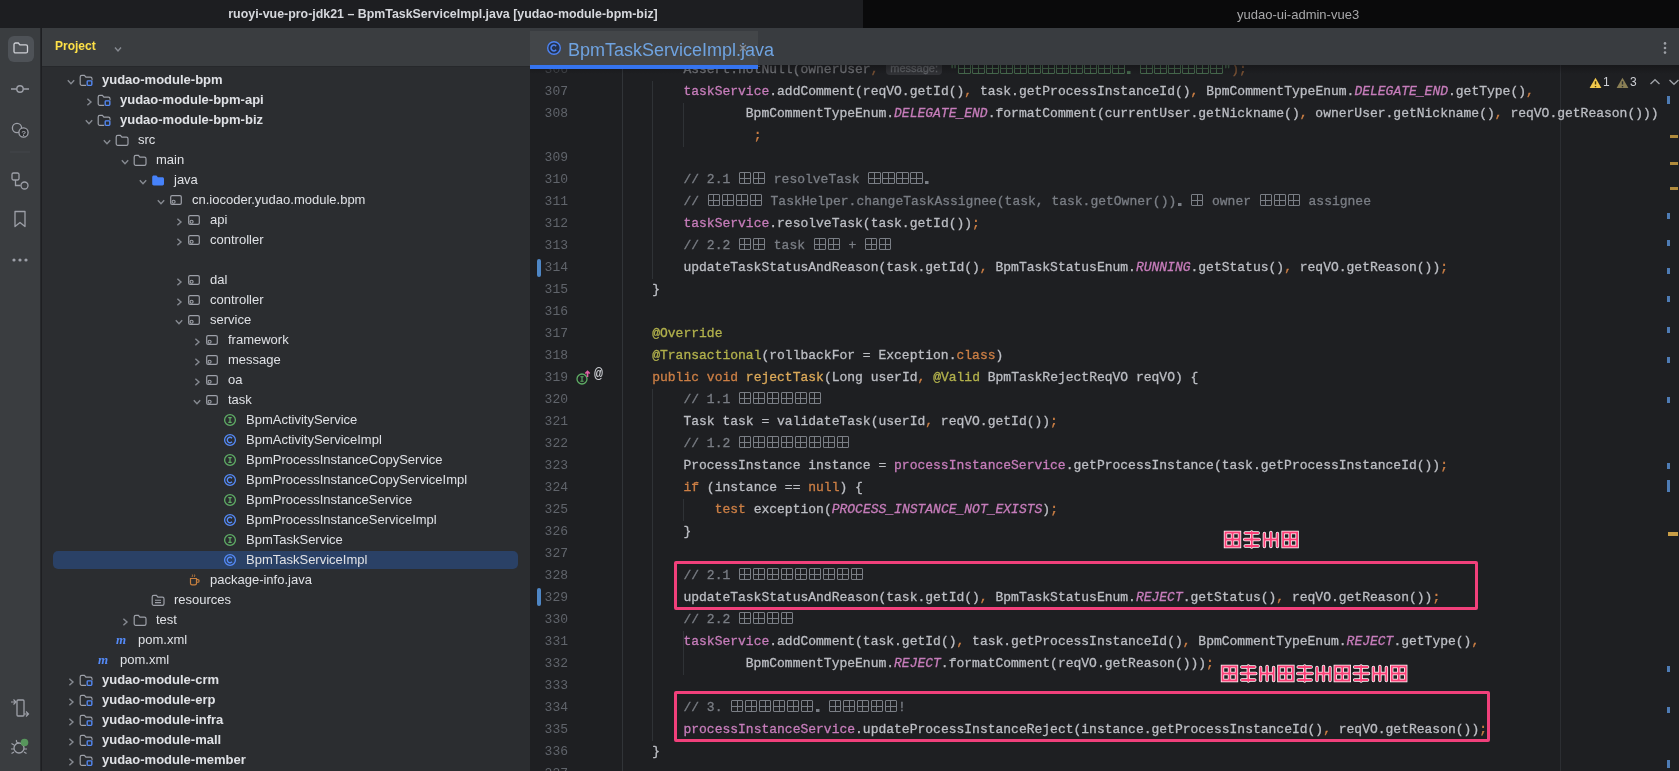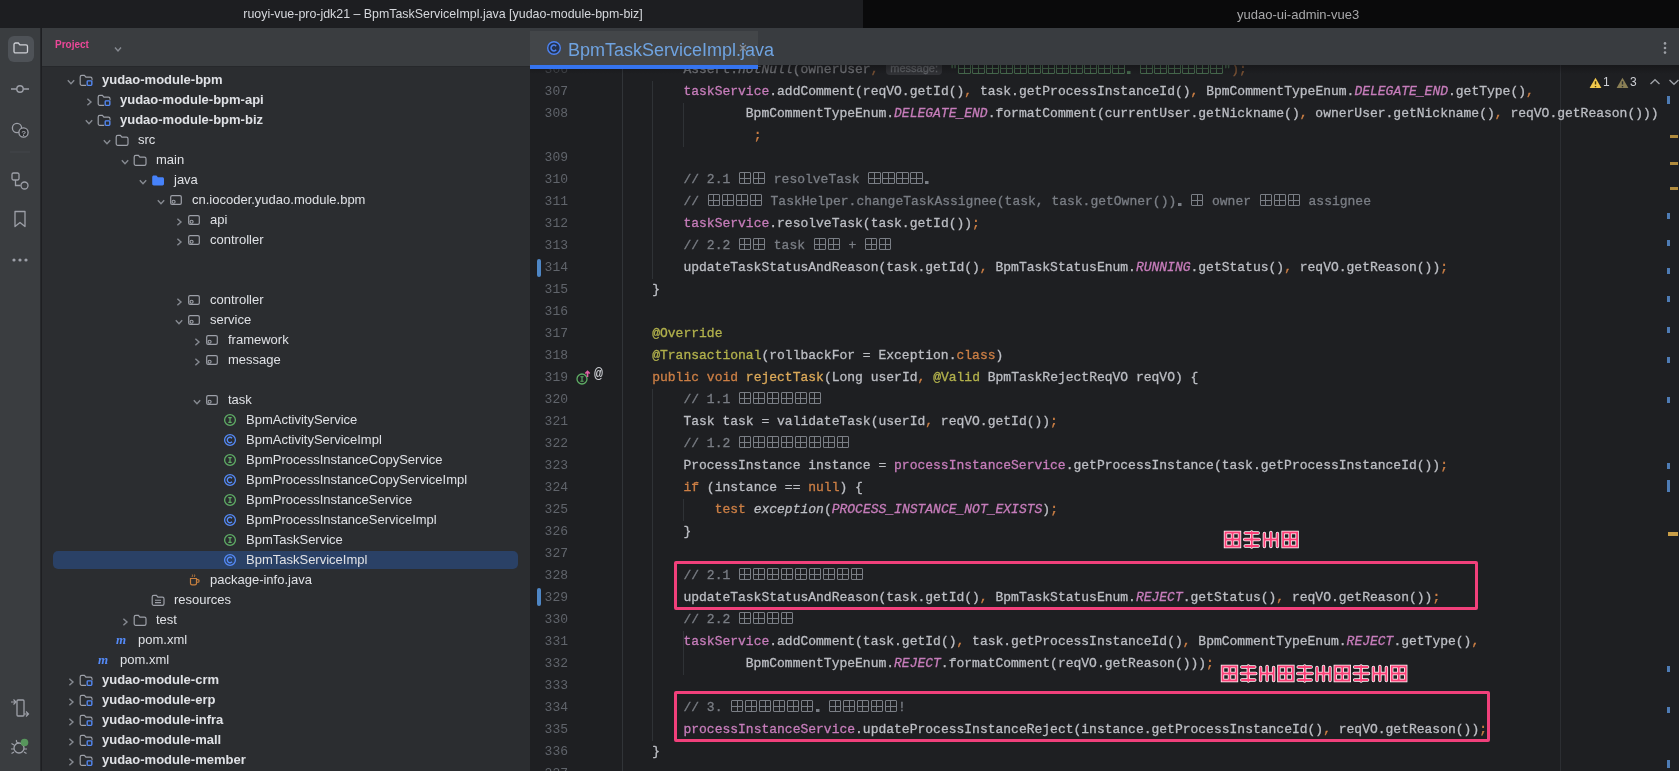--- a/index.html
+++ b/index.html
@@ -1,31 +1,31 @@
 <!DOCTYPE html>
 <html><head><meta charset="utf-8"><style>
 *{margin:0;padding:0;box-sizing:border-box}
 html,body{width:1679px;height:771px;background:#1E1F22;overflow:hidden;position:relative;font-family:"Liberation Sans",sans-serif}
 .abs{position:absolute}
 #gut{position:absolute;font-family:"Liberation Mono",monospace;font-size:13px;line-height:22px;white-space:pre;margin:0}
 #code{position:absolute;font-family:"Liberation Mono",monospace;font-size:13px;line-height:22px;white-space:pre;margin:0;-webkit-text-stroke:.3px currentColor}
 .K{color:#CC7F45} .C{color:#7A7E85} .F{color:#C77DBB} .T{color:#C77DBB;font-style:italic}
-.M{color:#DBA959} .A{color:#B2B14C} .S{color:#6AAB73} .I{font-style:italic}
+.M{color:#DBA959} .A{color:#B2B14C} .S{color:#6AAB73} .I{}
 .dim{opacity:.52}
 b.h{display:inline-block;width:12.4px;height:11.6px;margin:0 .8px;vertical-align:-1px;border:1.2px solid;border-radius:1px;
  background:linear-gradient(currentColor,currentColor) 50% 0/1.2px 100% no-repeat,linear-gradient(currentColor,currentColor) 0 50%/100% 1.2px no-repeat}
 b.q{display:inline-block;width:12.4px;height:11.6px;margin:0 .8px;vertical-align:-1px;
  background:linear-gradient(currentColor,currentColor) 1px 100%/3.5px 3.5px no-repeat}
 .chip{display:inline-block;background:#43454A;color:#9DA0A6;border-radius:4px;font-size:11px;line-height:14px;padding:0 4px;font-family:"Liberation Sans",sans-serif;vertical-align:1px}
 .trow{position:absolute;left:0;width:530px;height:20px;font-size:13px;line-height:20px;color:#DFE1E5}
 </style></head><body>
 
 <div class="abs" style="left:0;top:0;width:863px;height:28px;background:#1D1E21"></div>
 <div class="abs" style="left:863px;top:0;width:816px;height:28px;background:#0A0A0B"></div>
-<div class="abs" style="left:443px;top:7px;transform:translateX(-50%);font-size:13px;font-weight:normal;font-size:12.4px;color:#D6D8DD;white-space:nowrap">ruoyi-vue-pro-jdk21 – BpmTaskServiceImpl.java [yudao-module-bpm-biz]</div>
+<div class="abs" style="left:443px;top:7px;transform:translateX(-50%);font-size:13px;font-weight:bold;font-size:12.4px;color:#D6D8DD;white-space:nowrap">ruoyi-vue-pro-jdk21 – BpmTaskServiceImpl.java [yudao-module-bpm-biz]</div>
 <div class="abs" style="left:1237px;top:7px;font-size:13px;color:#A8A8AA;white-space:nowrap">yudao-ui-admin-vue3</div>
 
 <div class="abs" style="left:0;top:28px;width:41px;height:743px;background:#3A3D40;border-right:1px solid #26282B"></div>
 <svg style="position:absolute;left:7px;top:36px;overflow:visible" width="26" height="26" viewBox="-13 -13 26 26">
     <rect x="-12" y="-13" width="26" height="26" rx="6" fill="#4E5257"></rect>
     <path d="M-6 -4.5c0-.8.7-1.5 1.5-1.5h2.8l1.6 1.9H6c.8 0 1.5.7 1.5 1.5v5c0 .8-.7 1.5-1.5 1.5h-10.5c-.8 0-1.5-.7-1.5-1.5v-6.9z" fill="none" stroke="#CED0D6" stroke-width="1.3"></path>
   </svg>
 <svg style="position:absolute;left:7px;top:76px;overflow:visible" width="26" height="26" viewBox="-13 -13 26 26">
     <circle cx="0" cy="0" r="3.2" fill="none" stroke="#9DA0A8" stroke-width="1.4"></circle>
     <path d="M-9 0h5.8M3.2 0H9" stroke="#9DA0A8" stroke-width="1.4"></path>
@@ -56,21 +56,21 @@
     <path d="M-9 -6h4M-6.5 -8.5L-4 -6l-2.5 2.5M4 6h4M6 3.5L8.5 6 6 8.5" fill="none" stroke="#9DA0A8" stroke-width="1.2"></path>
   </svg>
 <svg style="position:absolute;left:7px;top:734px;overflow:visible" width="26" height="26" viewBox="-13 -13 26 26">
     <circle cx="-1" cy="1" r="5" fill="none" stroke="#9DA0A8" stroke-width="1.3"></circle>
     <path d="M-1 -4c-2 0-3-1.5-2.5-3M-6 -2l-2.5-1.5M-6 2h-3M-6 5l-2.5 1.5M4 2h3M4 5l2.5 1.5" fill="none" stroke="#9DA0A8" stroke-width="1.2"></path>
     <circle cx="4.5" cy="-4.5" r="3.8" fill="#57965C"></circle>
   </svg>
 
 <div class="abs" style="left:42px;top:28px;width:488px;height:743px;background:#2B2D30"></div>
 <div class="abs" style="left:42px;top:28px;width:488px;height:39px;background:#3A3D40;border-bottom:1px solid #26282B"></div>
-<div class="abs" style="left:55px;top:39px;font-size:10px;font-weight:bold;color:#ec4899">Project</div>
+<div class="abs" style="left:55px;top:39px;font-size:12px;font-weight:bold;color:#fde047">Project</div>
 <svg class="abs" style="left:112px;top:43px" width="12" height="12" viewBox="0 0 12 12">
     <path d="M3 4.5L6 8l3-3.5" fill="none" stroke="#868A91" stroke-width="1.4"></path>
   </svg>
 <div class="abs" style="left:0;top:0;width:530px;height:771px;overflow:hidden">
 <div class="trow" style="top:70px">
       <span style="position:absolute;left:65px;top:4px;width:12px;height:12px"><svg width="12" height="12" viewBox="0 0 12 12">
           <path d="M2.8 4.2L6 7.8l3.2-3.6" fill="none" stroke="#868A91" stroke-width="1.4"></path>
         </svg></span>
       <span style="position:absolute;left:78px;top:2px;width:16px;height:16px"><svg width="16" height="16" viewBox="0 0 16 16">
           <path d="M2.2 5c0-.9.7-1.6 1.6-1.6h2.6l1.5 1.8h4.5c.9 0 1.6.7 1.6 1.6v5c0 .9-.7 1.6-1.6 1.6H3.8c-.9 0-1.6-.7-1.6-1.6V5z" fill="none" stroke="#9DA0A8" stroke-width="1.2"></path>
@@ -151,20 +151,30 @@
 <div class="trow" style="top:230px">
       <span style="position:absolute;left:173px;top:4px;width:12px;height:12px"><svg width="12" height="12" viewBox="0 0 12 12">
           <path d="M4.4 2.8L8 6l-3.6 3.2" fill="none" stroke="#868A91" stroke-width="1.4"></path>
         </svg></span>
       <span style="position:absolute;left:186px;top:2px;width:16px;height:16px"><svg width="16" height="16" viewBox="0 0 16 16">
           <rect x="2.7" y="3.7" width="10.6" height="8.6" rx="1.4" fill="none" stroke="#9DA0A8" stroke-width="1.2"></rect>
           <circle cx="5.6" cy="9.7" r="1.5" fill="none" stroke="#9DA0A8" stroke-width="1.1"></circle>
         </svg></span>
       <span style="position:absolute;left:210px;top:0;white-space:nowrap">controller</span>
     </div>
+<div class="trow" style="top:270px">
+      <span style="position:absolute;left:173px;top:4px;width:12px;height:12px"><svg width="12" height="12" viewBox="0 0 12 12">
+          <path d="M4.4 2.8L8 6l-3.6 3.2" fill="none" stroke="#868A91" stroke-width="1.4"></path>
+        </svg></span>
+      <span style="position:absolute;left:186px;top:2px;width:16px;height:16px"><svg width="16" height="16" viewBox="0 0 16 16">
+          <rect x="2.7" y="3.7" width="10.6" height="8.6" rx="1.4" fill="none" stroke="#9DA0A8" stroke-width="1.2"></rect>
+          <circle cx="5.6" cy="9.7" r="1.5" fill="none" stroke="#9DA0A8" stroke-width="1.1"></circle>
+        </svg></span>
+      <span style="position:absolute;left:210px;top:0;white-space:nowrap">dal</span>
+    </div>
 <div class="trow" style="top:290px">
       <span style="position:absolute;left:173px;top:4px;width:12px;height:12px"><svg width="12" height="12" viewBox="0 0 12 12">
           <path d="M4.4 2.8L8 6l-3.6 3.2" fill="none" stroke="#868A91" stroke-width="1.4"></path>
         </svg></span>
       <span style="position:absolute;left:186px;top:2px;width:16px;height:16px"><svg width="16" height="16" viewBox="0 0 16 16">
           <rect x="2.7" y="3.7" width="10.6" height="8.6" rx="1.4" fill="none" stroke="#9DA0A8" stroke-width="1.2"></rect>
           <circle cx="5.6" cy="9.7" r="1.5" fill="none" stroke="#9DA0A8" stroke-width="1.1"></circle>
         </svg></span>
       <span style="position:absolute;left:210px;top:0;white-space:nowrap">controller</span>
     </div>
@@ -190,20 +200,30 @@
     </div>
 <div class="trow" style="top:350px">
       <span style="position:absolute;left:191px;top:4px;width:12px;height:12px"><svg width="12" height="12" viewBox="0 0 12 12">
           <path d="M4.4 2.8L8 6l-3.6 3.2" fill="none" stroke="#868A91" stroke-width="1.4"></path>
         </svg></span>
       <span style="position:absolute;left:204px;top:2px;width:16px;height:16px"><svg width="16" height="16" viewBox="0 0 16 16">
           <rect x="2.7" y="3.7" width="10.6" height="8.6" rx="1.4" fill="none" stroke="#9DA0A8" stroke-width="1.2"></rect>
           <circle cx="5.6" cy="9.7" r="1.5" fill="none" stroke="#9DA0A8" stroke-width="1.1"></circle>
         </svg></span>
       <span style="position:absolute;left:228px;top:0;white-space:nowrap">message</span>
+    </div>
+<div class="trow" style="top:370px">
+      <span style="position:absolute;left:191px;top:4px;width:12px;height:12px"><svg width="12" height="12" viewBox="0 0 12 12">
+          <path d="M4.4 2.8L8 6l-3.6 3.2" fill="none" stroke="#868A91" stroke-width="1.4"></path>
+        </svg></span>
+      <span style="position:absolute;left:204px;top:2px;width:16px;height:16px"><svg width="16" height="16" viewBox="0 0 16 16">
+          <rect x="2.7" y="3.7" width="10.6" height="8.6" rx="1.4" fill="none" stroke="#9DA0A8" stroke-width="1.2"></rect>
+          <circle cx="5.6" cy="9.7" r="1.5" fill="none" stroke="#9DA0A8" stroke-width="1.1"></circle>
+        </svg></span>
+      <span style="position:absolute;left:228px;top:0;white-space:nowrap">oa</span>
     </div>
 <div class="trow" style="top:390px">
       <span style="position:absolute;left:191px;top:4px;width:12px;height:12px"><svg width="12" height="12" viewBox="0 0 12 12">
           <path d="M2.8 4.2L6 7.8l3.2-3.6" fill="none" stroke="#868A91" stroke-width="1.4"></path>
         </svg></span>
       <span style="position:absolute;left:204px;top:2px;width:16px;height:16px"><svg width="16" height="16" viewBox="0 0 16 16">
           <rect x="2.7" y="3.7" width="10.6" height="8.6" rx="1.4" fill="none" stroke="#9DA0A8" stroke-width="1.2"></rect>
           <circle cx="5.6" cy="9.7" r="1.5" fill="none" stroke="#9DA0A8" stroke-width="1.1"></circle>
         </svg></span>
       <span style="position:absolute;left:228px;top:0;white-space:nowrap">task</span>

